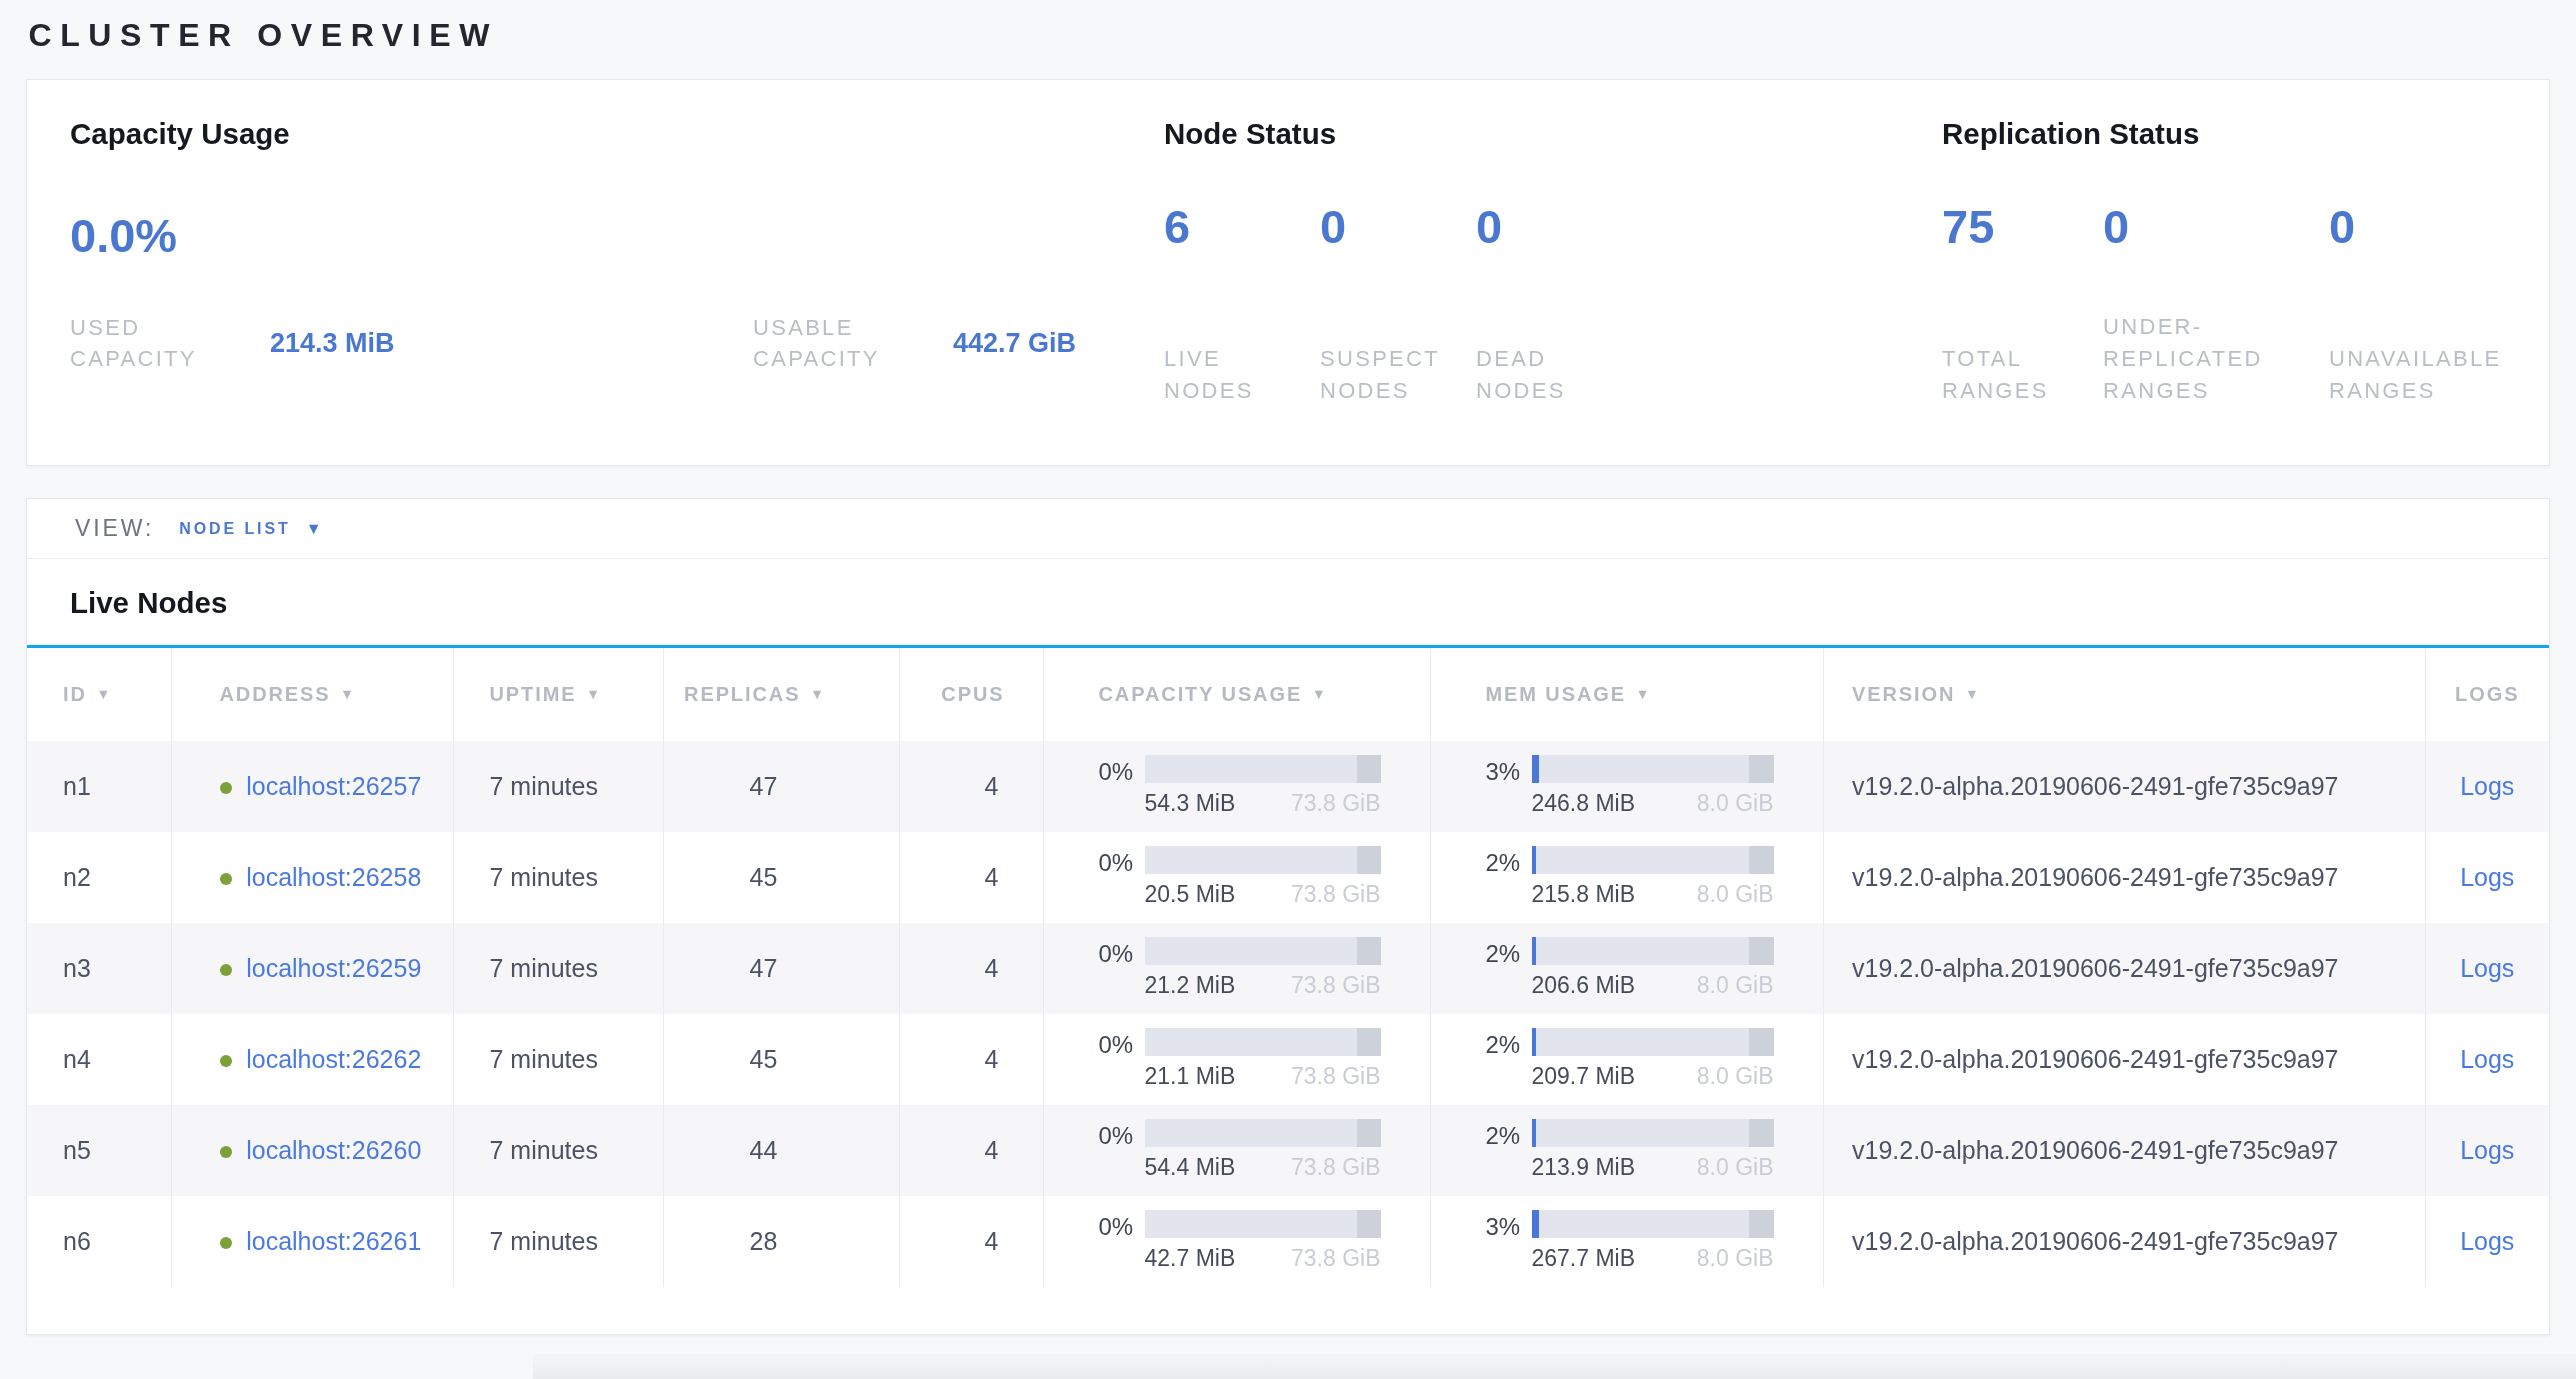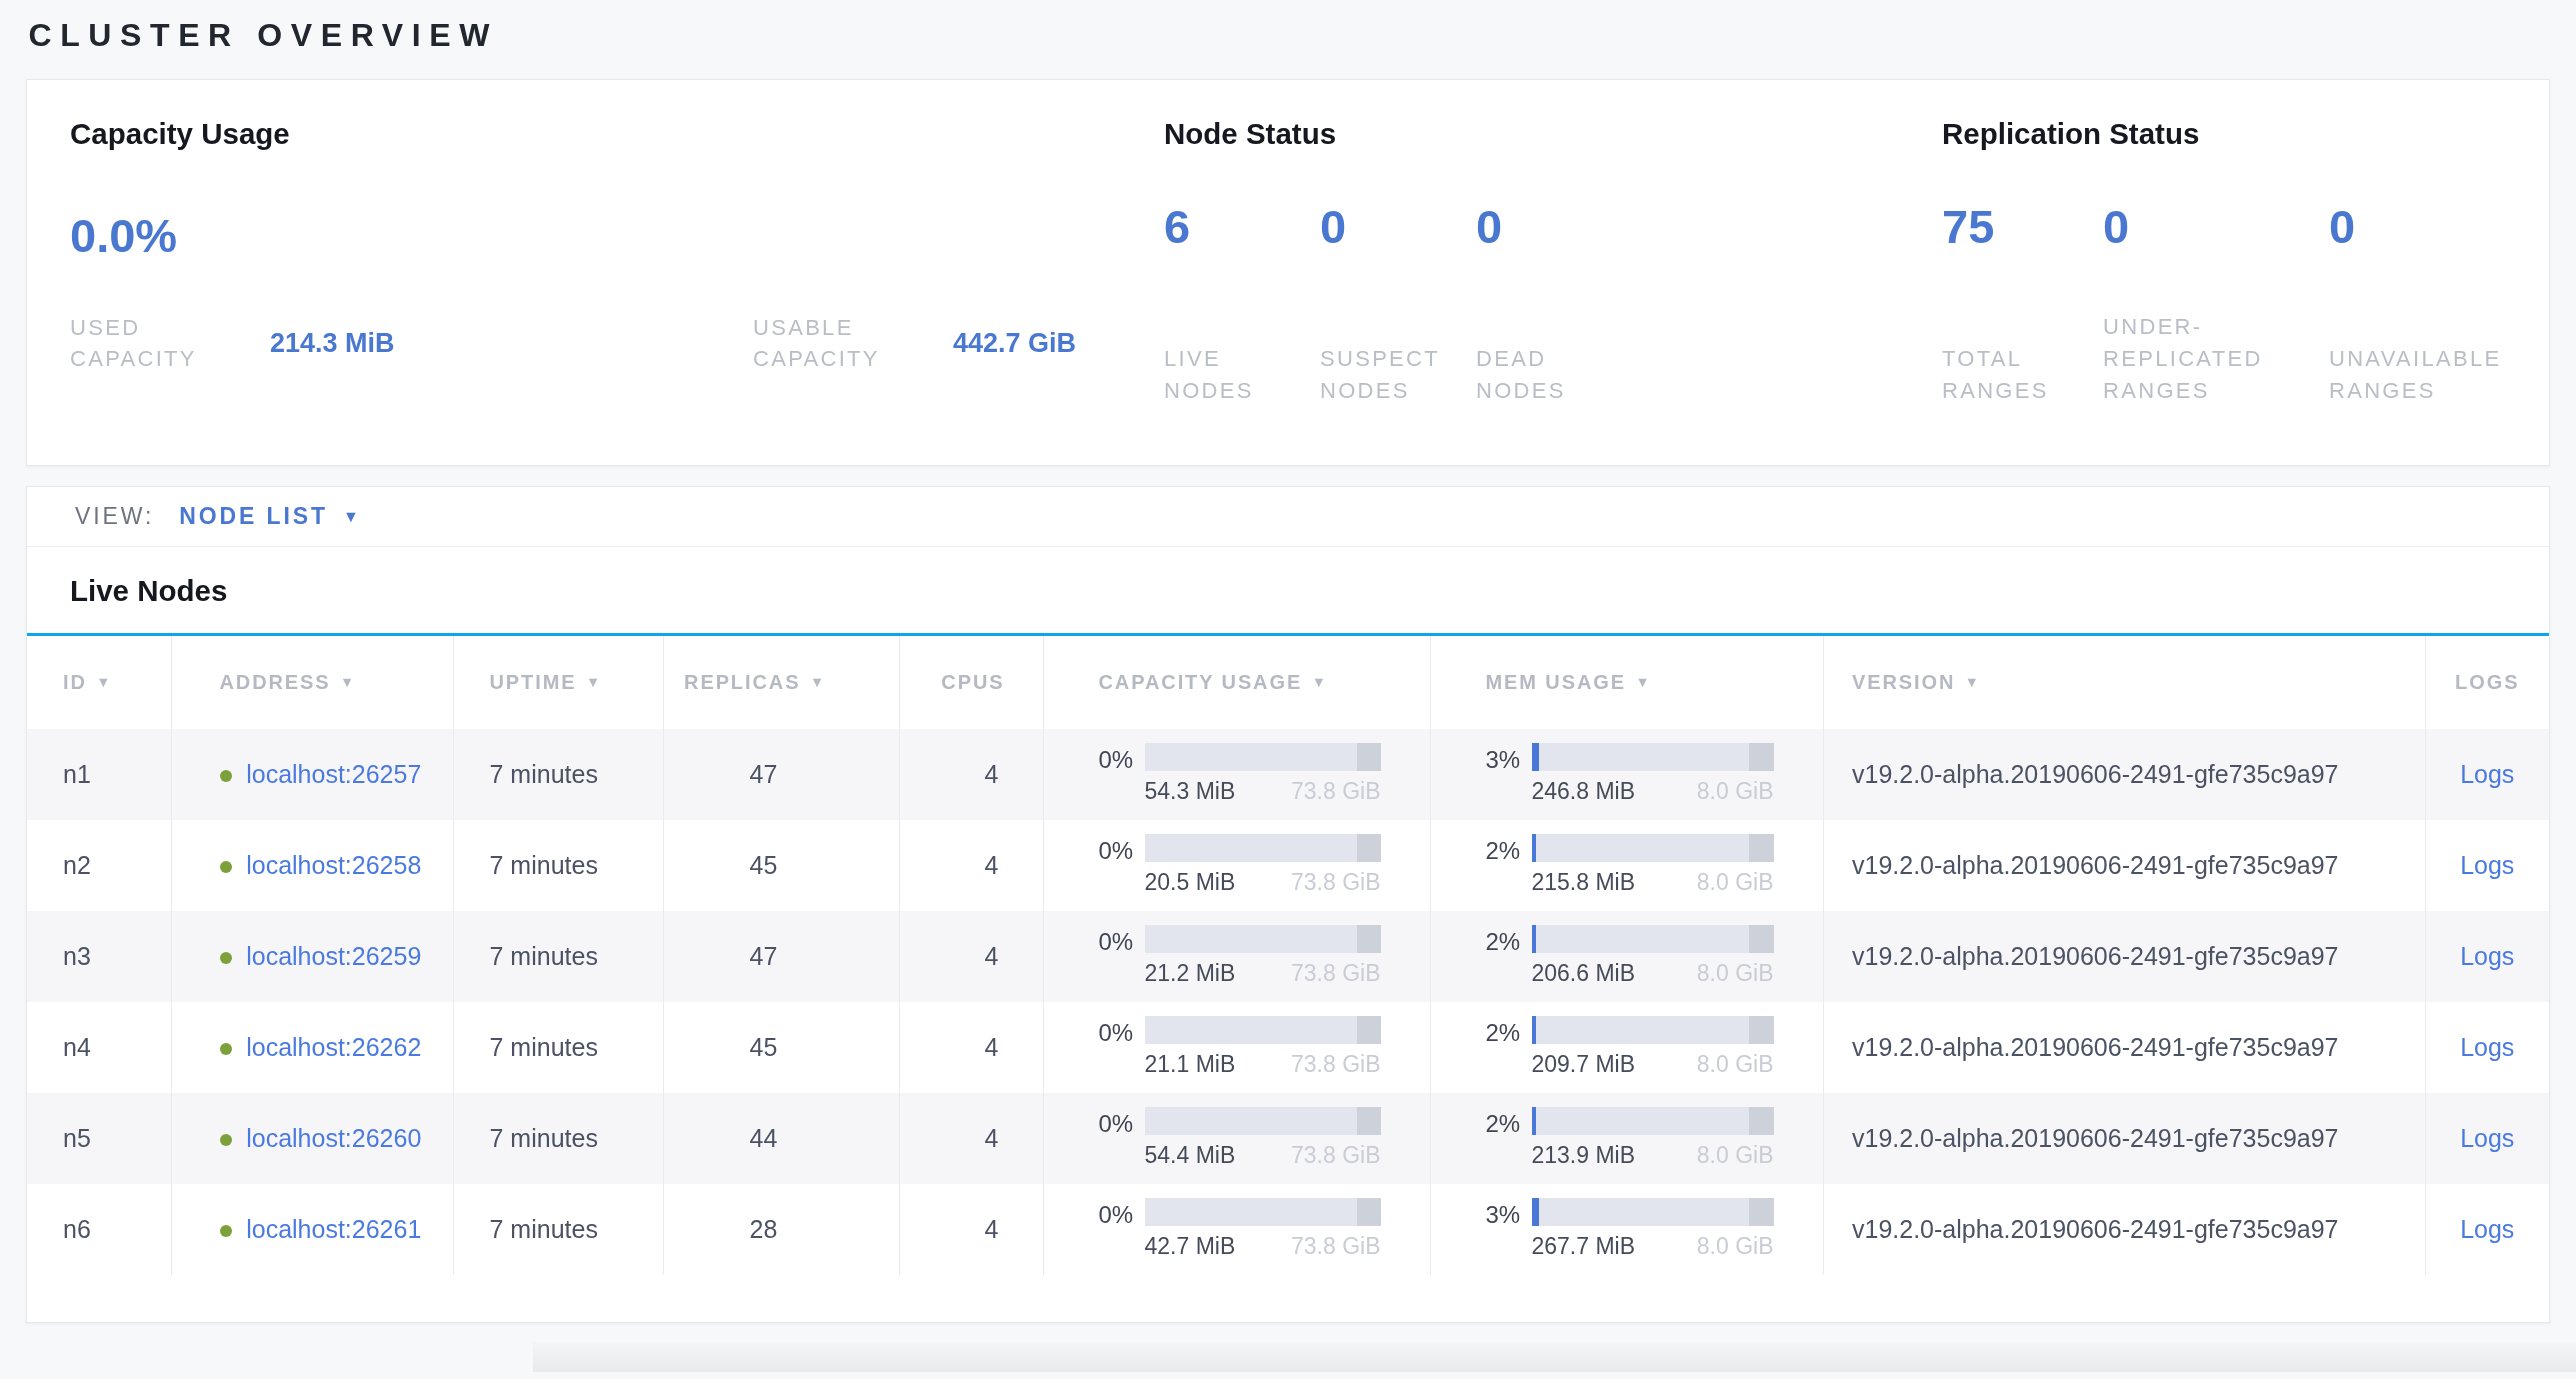--- a/index.html
+++ b/index.html
@@ -56,24 +56,24 @@
   .stat-val{font-size:47px;font-weight:600;color:#4a78d1;line-height:1}
   .stat-lbl{font-size:22px;letter-spacing:2.3px;color:#b9bdc6;line-height:1.45}
   .sec-node .stat:nth-child(1),.sec-node .stat:nth-child(2){width:156px}
   .sec-node .stat .stat-lbl{max-width:133px}
   .sec-rep .stat:nth-child(1){width:164px}
   .sec-rep .stat:nth-child(2){width:230px}
   .sec-rep .stat:nth-child(1) .stat-lbl{max-width:133px}
   .sec-rep .stat:nth-child(2) .stat-lbl{max-width:185px}
   .sec-rep .stat:nth-child(3) .stat-lbl{max-width:224px}
   
-  .nodes-card{margin-top:20px;height:837px}
+  .nodes-card{margin-top:32px;height:837px}
   .view-row{height:59px;border-bottom:1px solid #eceded;display:flex;align-items:center;padding-left:48px}
   .view-label{font-size:23px;letter-spacing:2.9px;color:#6d7380}
-  .view-value{font-size:23px;letter-spacing:2.9px;color:#4a78d1;font-weight:700;margin-left:25px;cursor:pointer}
+  .view-value{font-size:16px;letter-spacing:2.9px;color:#4a78d1;font-weight:700;margin-left:25px;cursor:pointer}
   .caret{color:#4a78d1;font-size:16px;margin-left:15px;cursor:pointer}
   .live-heading{font-size:29.5px;font-weight:700;color:#15181f;margin:27px 0 25px 43px;line-height:34px}
   
   table{width:100%;border-collapse:collapse;table-layout:fixed;border-top:3px solid #0ea5e9}
   th,td{border-right:1px solid #eaebee;box-sizing:border-box}
   th:last-child,td:last-child{border-right:none}
   th{
     height:94px;font-size:20px;letter-spacing:1.9px;color:#b5b9c2;font-weight:700;
     text-align:left;white-space:nowrap;
   }

